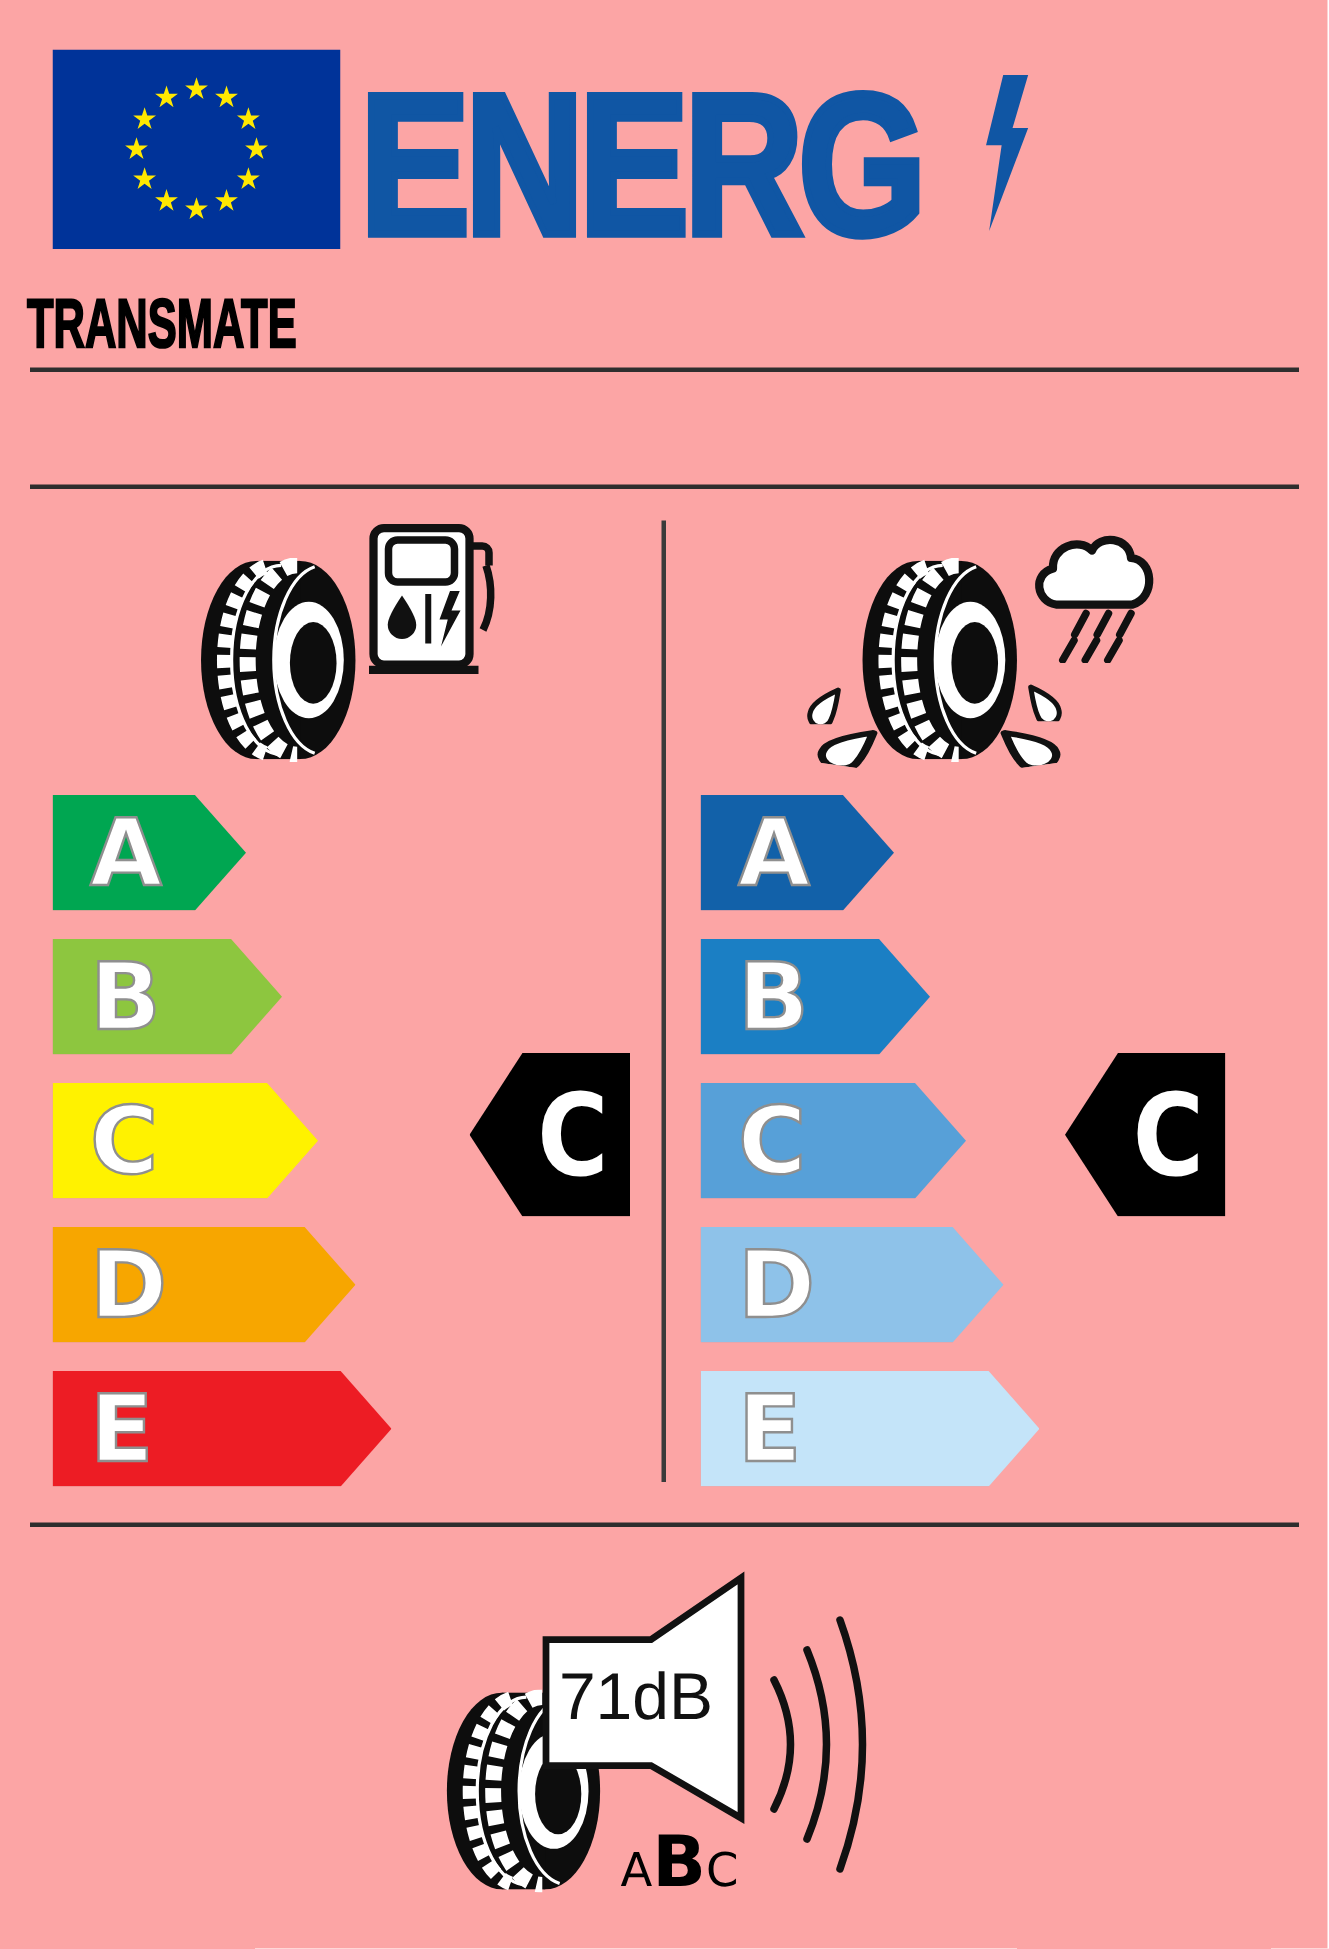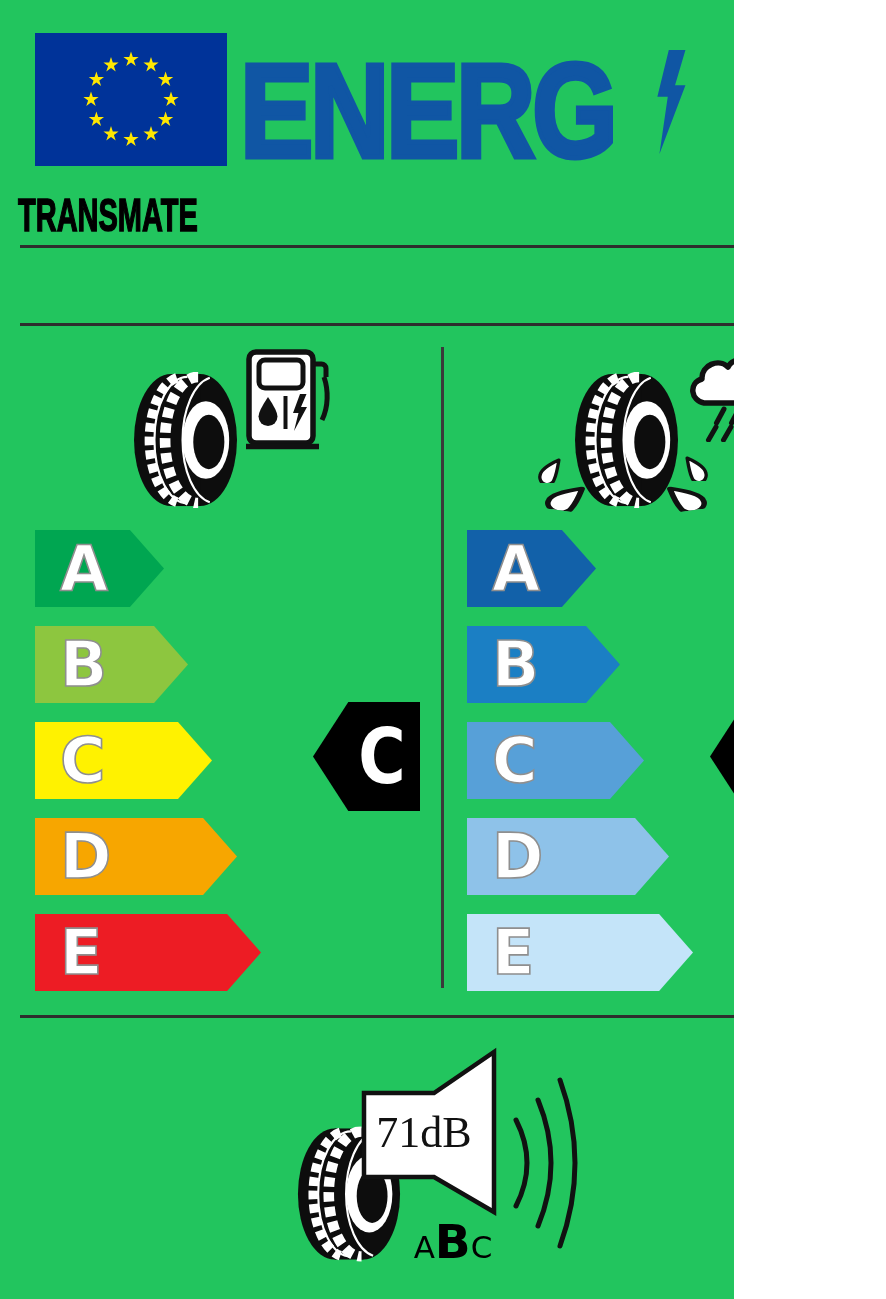--- a/index.html
+++ b/index.html
@@ -1,19 +1,19 @@
 <!DOCTYPE html>
 <html><head>
 <meta charset="utf-8">
 <style>
   html,body{margin:0;padding:0;background:#fff;}
   #label{
     position:relative;
-    width:734px;height:1299px;
-    background:#22c55e;
+    width:885px;height:1299px;
+    background:#fca5a5;
     font-family:"DejaVu Sans","Liberation Sans",sans-serif;
     overflow:hidden;
   }
   .abs{position:absolute;}
 
   
   #eu-flag{left:35px;top:33px;}
   #energy-logo{
     left:240px;top:44px;
     font-family:"Liberation Sans",sans-serif;
@@ -60,21 +60,21 @@
   .badge span{
     color:#fff;font-weight:700;font-size:76px;line-height:1;
     transform:scaleX(.85);
   }
   #fuel-badge{left:313px;top:702px;}
   #wet-badge{left:710px;top:702px;}
 
   
   #noise-db{
     left:368px;top:1106px;width:112px;height:52px;
-    font-family:Liberation Serif, serif;
+    font-family:Liberation Sans, sans-serif;
     font-size:44px;color:#111;
     display:flex;align-items:center;justify-content:center;
     z-index:3;
   }
   #noise-abc{
     left:388px;top:1218px;width:130px;height:56px;
     display:flex;align-items:baseline;justify-content:center;
     color:#000;z-index:3;
   }
   #noise-abc .nc{font-size:31px;font-weight:400;line-height:1;}

